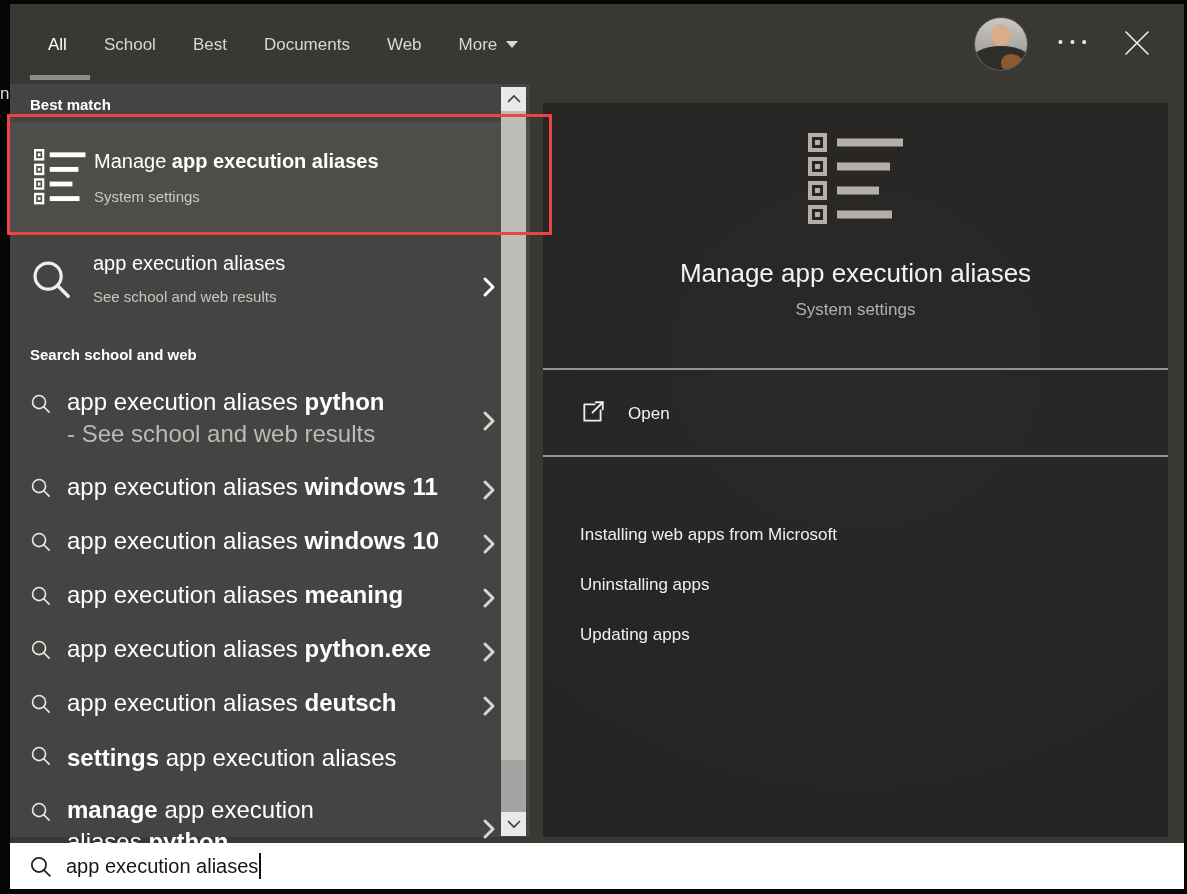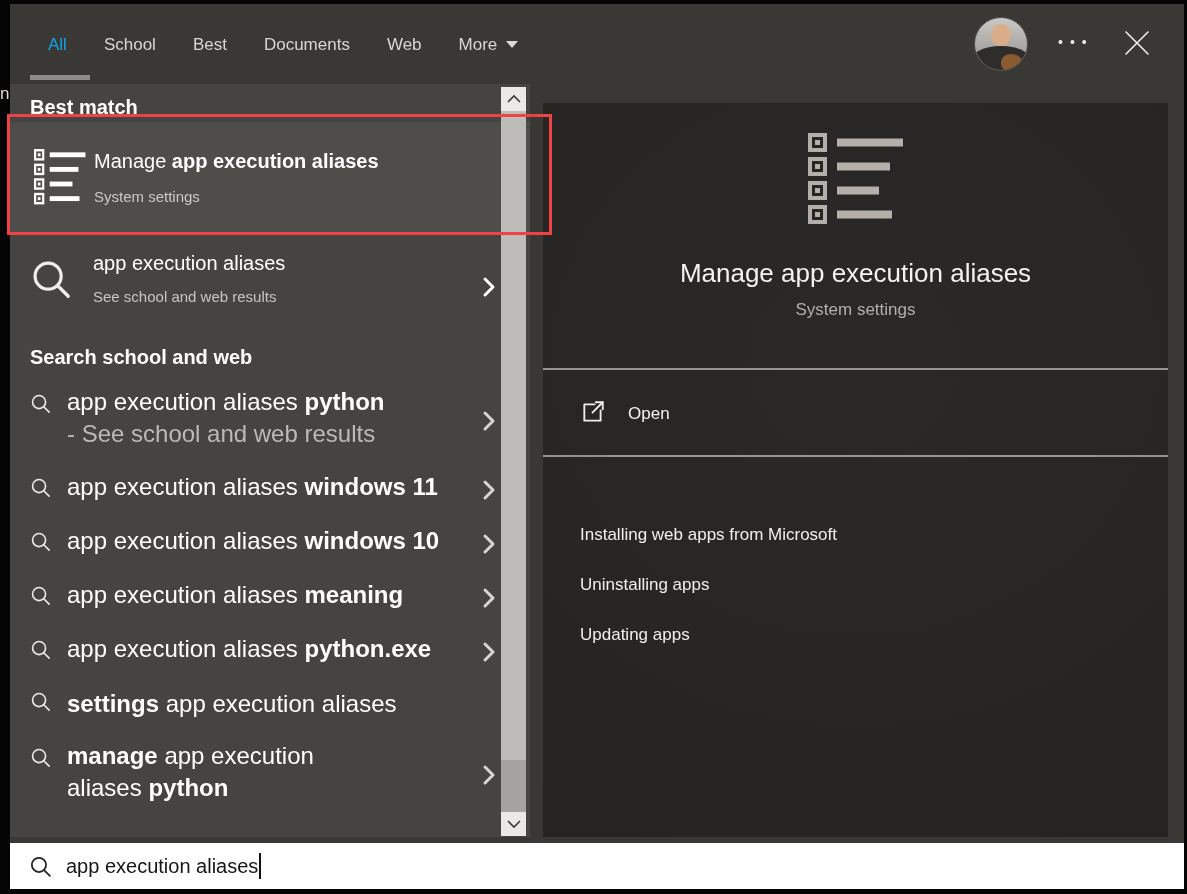--- a/index.html
+++ b/index.html
@@ -7,35 +7,35 @@
     width:1187px;height:894px;position:relative;overflow:hidden;
     background:#050505;
     font-family:"Liberation Sans", sans-serif;
     -webkit-font-smoothing:antialiased;
   }
   .window{position:absolute;left:10px;top:4px;width:1174px;height:885px;background:#3a3835;}
 
   
   .tabs{position:absolute;left:38px;top:31px;display:flex;gap:37px;font-size:17px;color:#d9d7d4;}
   .tab{cursor:default;white-space:nowrap;}
-  .tab.active{color:#0ea5e9;}
+  .tab.active{color:#ffffff;}
   .more-caret{display:inline-block;width:0;height:0;margin-left:9px;margin-bottom:2px;
     border-left:6px solid transparent;border-right:6px solid transparent;border-top:7px solid #dcdad7;}
   .tab-underline{position:absolute;left:20px;top:71px;width:60px;height:5px;background:#8e8c89;}
   .avatar{position:absolute;left:964px;top:13px;width:52px;height:52px;border-radius:50%;
     overflow:hidden;background:linear-gradient(#cbc9c6,#908e8b);border:1px solid #55534f;}
   .avatar .hoodie{position:absolute;left:-6px;bottom:-10px;width:64px;height:34px;border-radius:50% 50% 0 0;background:#2f2d2b;}
   .avatar .head{position:absolute;left:16px;top:6px;width:20px;height:22px;border-radius:50%;background:#d9ad89;}
   .avatar .dog{position:absolute;left:26px;bottom:-2px;width:22px;height:18px;border-radius:50% 60% 40% 50%;background:#8a5a30;}
   .dots{position:absolute;left:1048px;top:30px;color:#eceae8;font-size:14px;letter-spacing:7px;}
   .close-x{position:absolute;left:1112px;top:24px;width:30px;height:30px;color:#f1efed;}
 
   
   .left-pane{position:absolute;left:0;top:80px;width:520px;height:753px;background:#464442;color:#fff;}
-  .sec-label{position:absolute;left:20px;font-size:20px;font-weight:bold;color:#ffffff;}
+  .sec-label{position:absolute;left:20px;font-size:15px;font-weight:bold;color:#ffffff;}
   .sec-best{top:12px;}
   .sec-web{top:262px;}
 
   .best-item{position:absolute;left:0;top:38px;width:520px;height:111px;background:#4f4d4a;}
   .best-item .glyph{position:absolute;left:24px;top:27px;color:#ffffff;--hole:#4f4d4a;}
   .best-item .bi-title{position:absolute;left:84px;top:28px;font-size:20px;color:#fff;white-space:nowrap;}
   .best-item .bi-sub{position:absolute;left:84px;top:66px;font-size:15px;color:#cbc8c5;}
 
   .see-item{position:absolute;left:0;top:156px;width:520px;height:90px;}
   .see-item .mag-big{position:absolute;left:18px;top:16px;color:#f0eeec;}
@@ -234,20 +234,29 @@
       <div class="row">
         <svg class="mag" width="23" height="23" viewBox="0 0 24 24">
             <use href="#ic-mag"></use>
           </svg>
         <div class="txt"><span>app execution aliases </span><span class="b">python.exe</span></div>
         <svg class="chev" width="18" height="22" viewBox="0 0 18 22">
             <use href="#ic-chev"></use>
           </svg>
       </div>
 
+      <div class="row">
+        <svg class="mag" width="23" height="23" viewBox="0 0 24 24">
+            <use href="#ic-mag"></use>
+          </svg>
+        <div class="txt"><span>app execution aliases </span><span class="b">deutsch</span></div>
+        <svg class="chev" width="18" height="22" viewBox="0 0 18 22">
+            <use href="#ic-chev"></use>
+          </svg>
+      </div>
 
       <div class="row partial">
         <svg class="mag" width="23" height="23" viewBox="0 0 24 24">
             <use href="#ic-mag"></use>
           </svg>
         <div class="txt"><span class="b">settings </span><span>app execution aliases</span></div>
       </div>
 
       <div class="row two narrow">
         <svg class="mag" width="23" height="23" viewBox="0 0 24 24">

